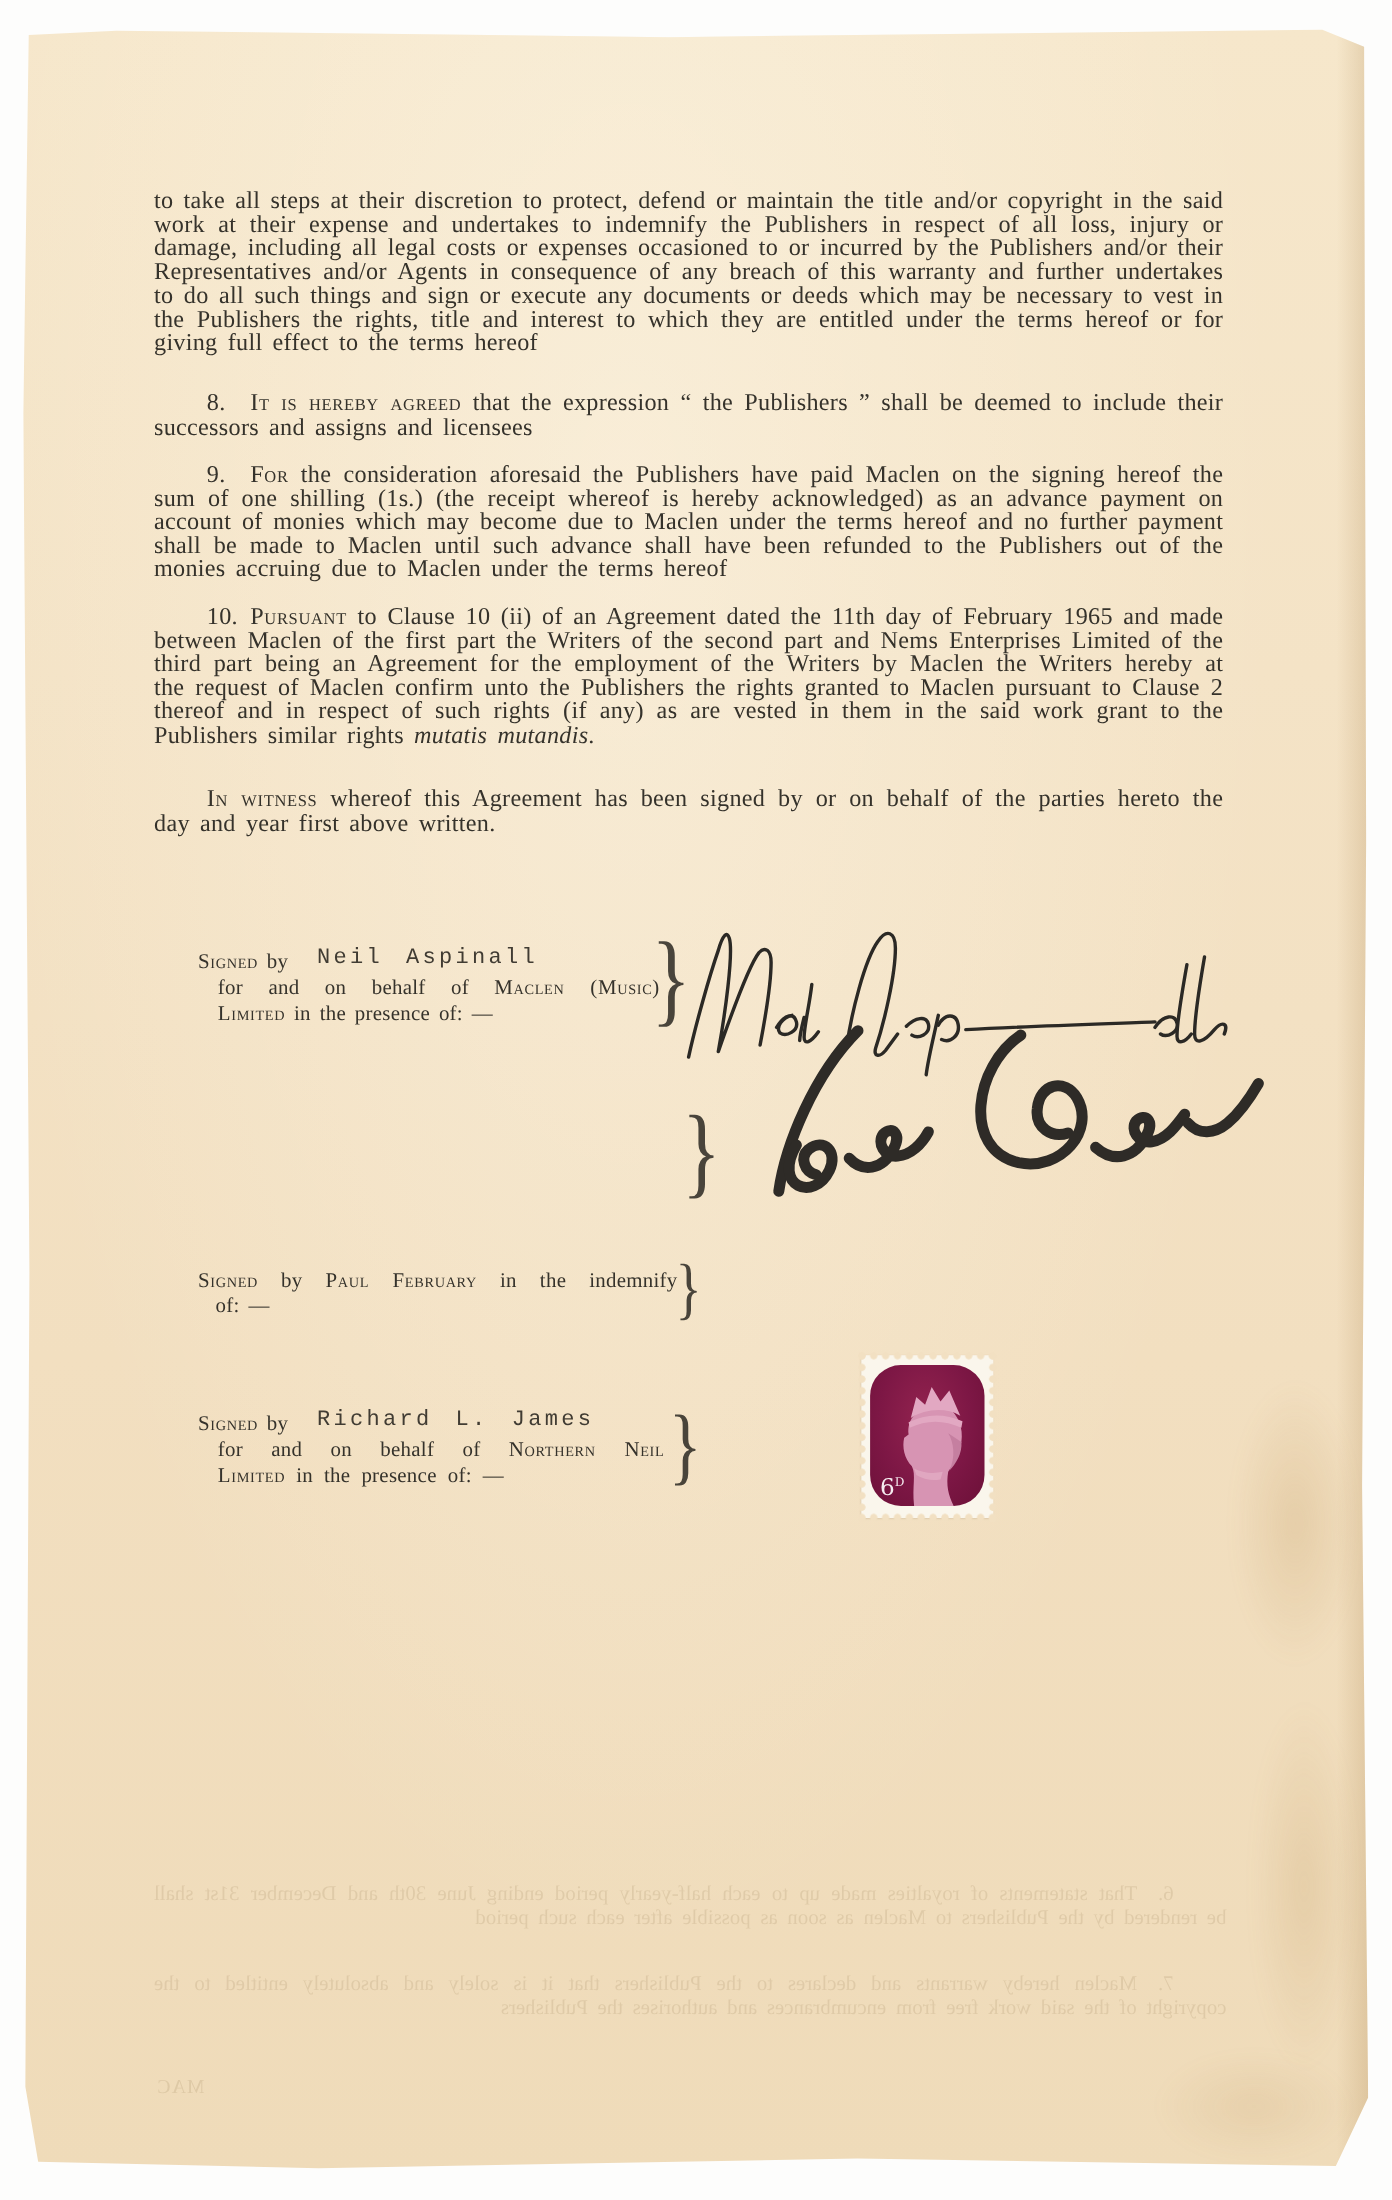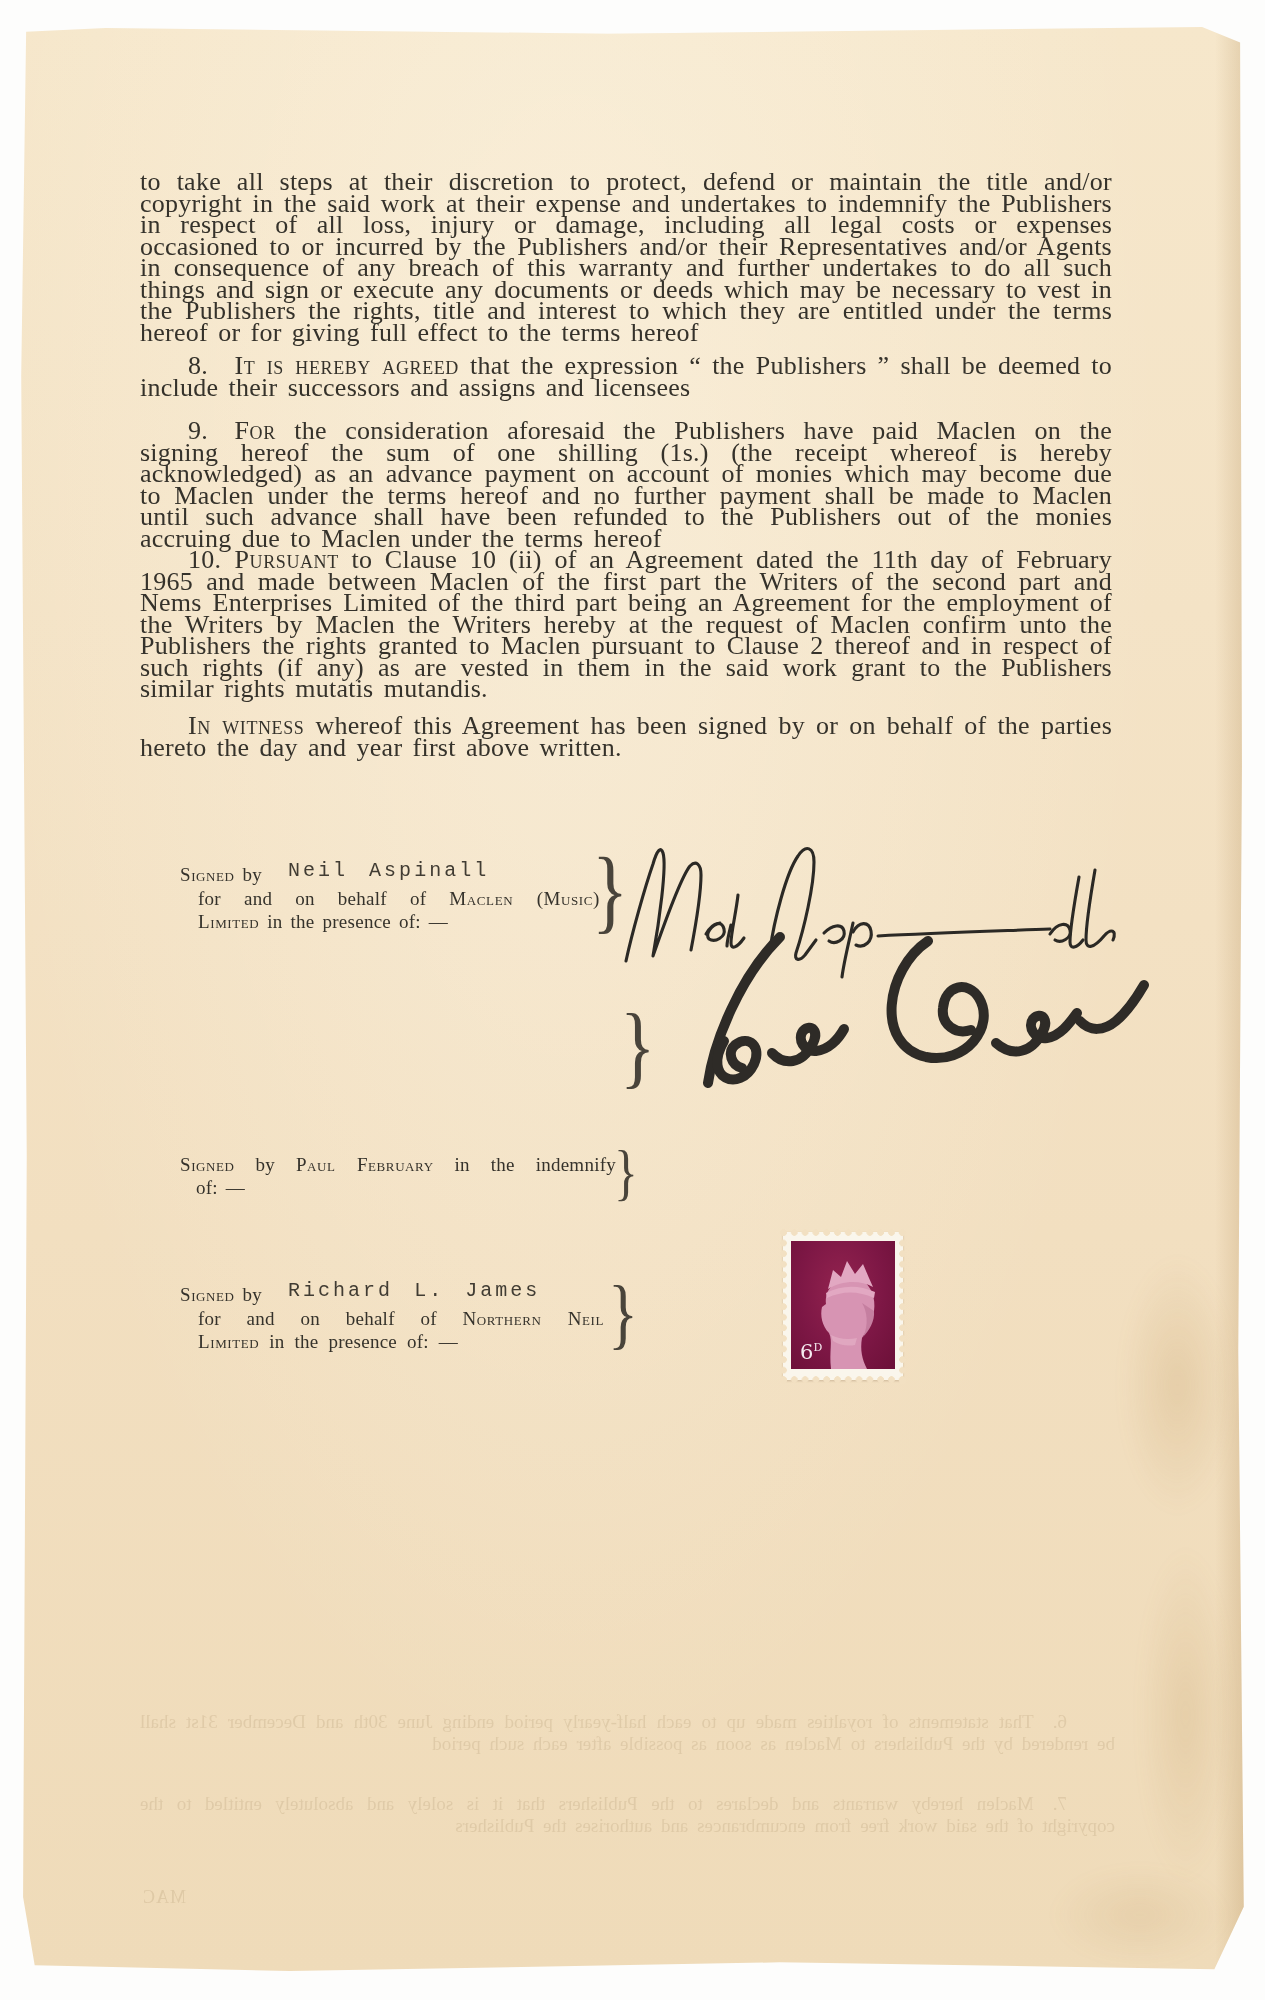--- a/index.html
+++ b/index.html
@@ -15,26 +15,26 @@
   }
   .edge-shade{position:absolute;right:0;top:0;bottom:0;width:30px;
     background:linear-gradient(to left, rgba(160,118,60,.22), rgba(160,118,60,0));}
   .stain{position:absolute;border-radius:50%;filter:blur(7px);}
   .stain.s1{left:1100px;top:1230px;width:115px;height:260px;background:radial-gradient(ellipse,rgba(168,118,48,.16),rgba(168,118,48,0) 70%);}
   .stain.s2{left:1118px;top:1520px;width:95px;height:340px;background:radial-gradient(ellipse,rgba(168,118,48,.14),rgba(168,118,48,0) 70%);}
   .stain.s3{left:1030px;top:1840px;width:180px;height:100px;background:radial-gradient(ellipse,rgba(160,110,45,.10),rgba(160,110,45,0) 70%);}
 
   .para{
     position:absolute;left:120px;width:972px;
-    font-size:26px;line-height:21.5px;letter-spacing:.25px;word-spacing:3.5px;
+    font-size:22px;line-height:21.5px;letter-spacing:.25px;word-spacing:3.5px;
     color:#35322b;text-align:justify;
   }
   .para.ind{text-indent:48px;}
   .run-sc{font-variant:small-caps;letter-spacing:.6px;}
-  .run-it{}
+  .run-it{font-style:italic;}
   .run-typed{font-family:"Liberation Mono","DejaVu Sans Mono",monospace;font-size:20px;
     letter-spacing:3px;position:relative;top:-5px;margin-left:26px;color:#413c33;word-spacing:6px;}
 
   .sigblock{position:absolute;left:160px;color:#35322b;font-size:19px;line-height:23px;
     letter-spacing:.25px;word-spacing:3px;}
   .sigline{white-space:nowrap;}
   .sigline.jst{white-space:normal;text-align:justify;text-align-last:justify;}
   .sigline.ind{margin-left:18px;}
   .brace{position:absolute;color:#3b372f;font-family:"Liberation Serif",serif;font-weight:400;
     line-height:1;transform:scaleX(.8);transform-origin:left center;opacity:.92;}
@@ -42,21 +42,21 @@
   .sigsvg{position:absolute;}
   .sigsvg path{fill:none;stroke-linecap:round;stroke-linejoin:round;}
 
   .stamp{position:absolute;left:763px;top:1207px;width:120px;height:148px;background:#faf6ec;
     box-shadow:0 1px 2px rgba(90,60,30,.25);}
   .perf{position:absolute;}
   .perf.h{left:-4px;right:-4px;height:9px;background-image:radial-gradient(circle at 4.5px 4.5px,#f2e0c2 3px,rgba(242,224,194,0) 3.6px);background-size:10.8px 9px;}
   .perf.v{top:-4px;bottom:-4px;width:9px;background-image:radial-gradient(circle at 4.5px 4.5px,#f2e0c2 3px,rgba(242,224,194,0) 3.6px);background-size:9px 10.6px;}
   .perf.t{top:-4px;} .perf.b{bottom:-4px;} .perf.l{left:-4px;} .perf.r{right:-4px;}
   .stamp-inner{position:absolute;left:8px;top:9px;right:8px;bottom:11px;
-    background:radial-gradient(ellipse at 48% 38%, #93234f 0%, #7d1745 55%, #6c1038 100%);overflow:hidden;}
+    background:radial-gradient(ellipse at 48% 38%, #93234f 0%, #7d1745 55%, #6c1038 100%);overflow:hidden;border-radius:28px;}
   .denom{position:absolute;left:9px;bottom:6px;color:#f6ecf0;font-family:"DejaVu Serif",serif;
     font-size:21px;line-height:21px;}
   .denom sup{font-size:11px;vertical-align:super;letter-spacing:0;}
 
   .bleed{position:absolute;left:120px;width:975px;transform:scaleX(-1);
     color:#8e7348;opacity:.16;filter:blur(.6px);
     font-size:19px;line-height:22px;word-spacing:4px;text-align:justify;text-indent:48px;}
   .bleedmark{position:absolute;left:122px;transform:scaleX(-1);color:#8e7348;opacity:.17;
     filter:blur(.6px);font-size:18px;letter-spacing:1px;}
 </style>

